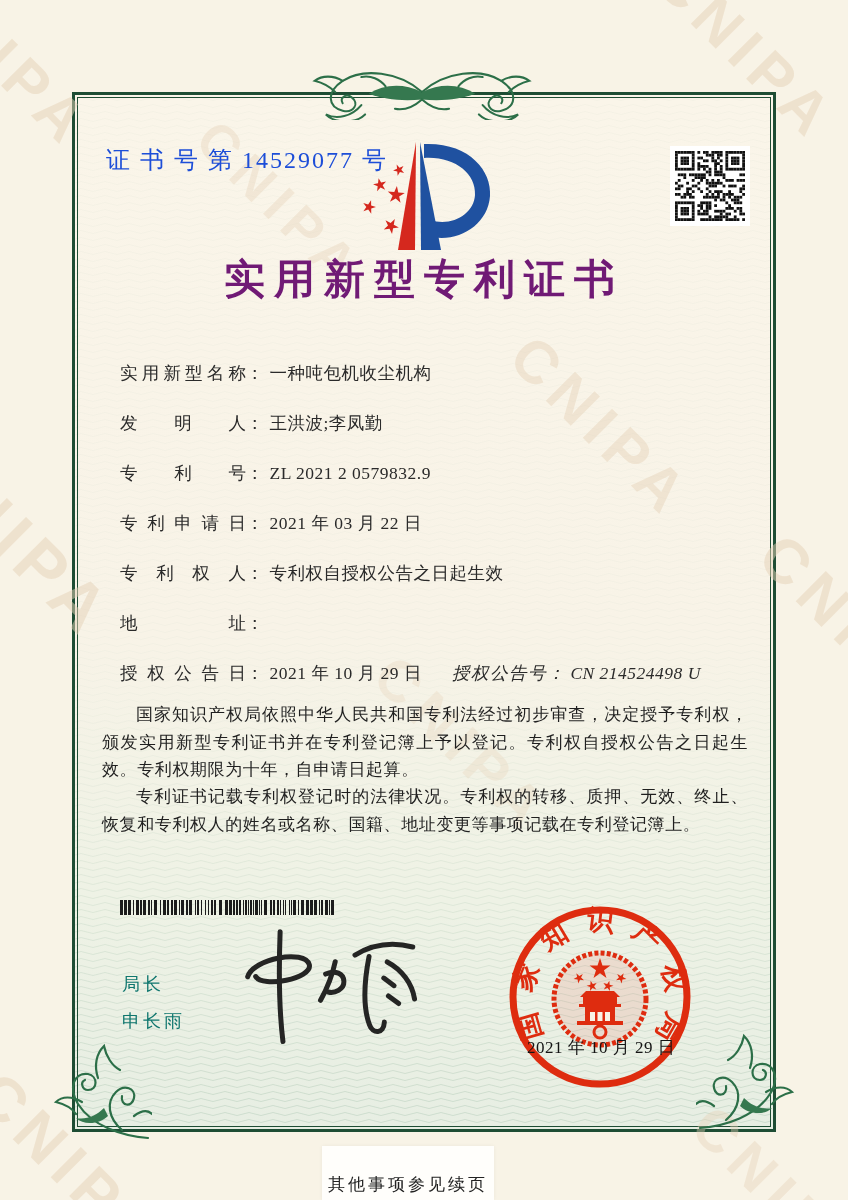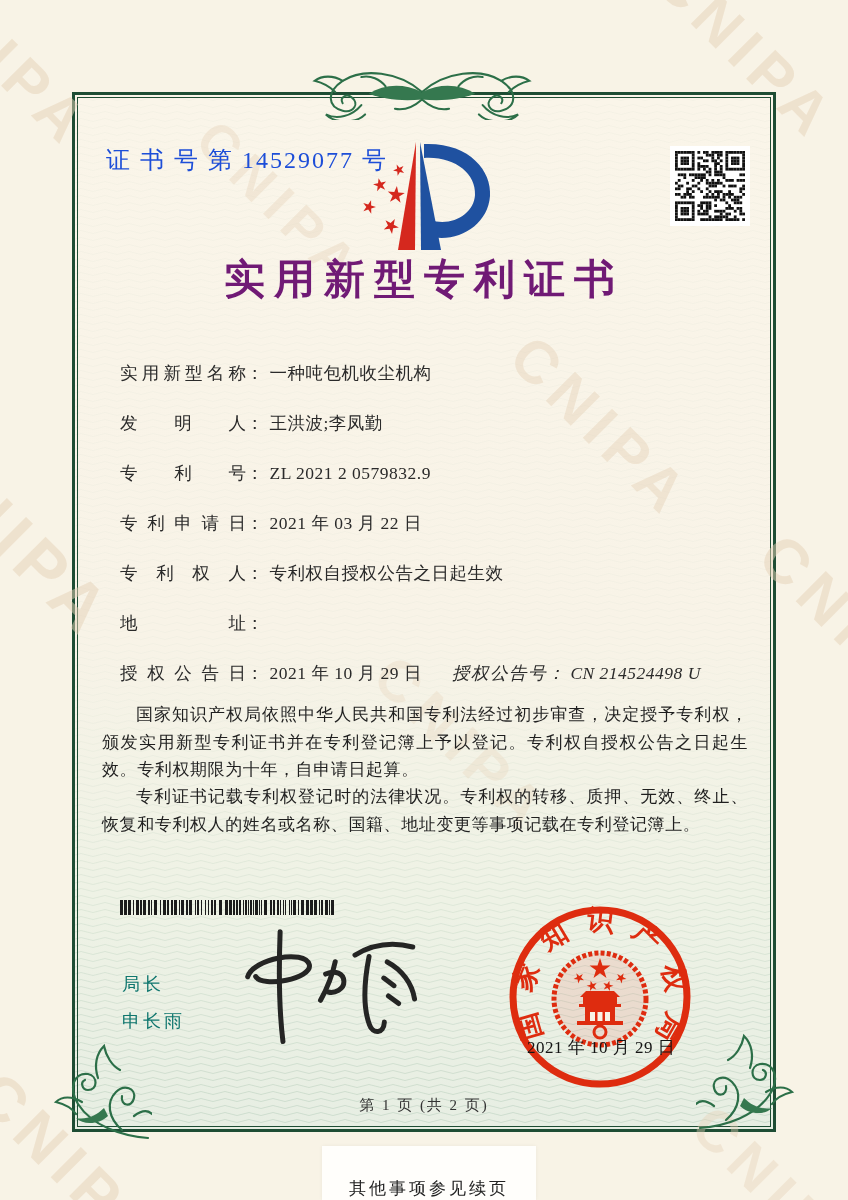--- a/index.html
+++ b/index.html
@@ -48,22 +48,22 @@
   .director div{margin-bottom:13px;letter-spacing:3px;}
   .sig{position:absolute;left:218px;top:922px;z-index:5;transform:rotate(-2deg);}
 
   .seal{position:absolute;left:505px;top:902px;z-index:5;}
   .seal-date{position:absolute;left:512px;top:1036px;width:178px;text-align:center;
              font-size:17px;color:#141414;letter-spacing:.5px;z-index:6;white-space:nowrap;}
 
   .page-no{position:absolute;left:0;top:1096px;width:848px;text-align:center;font-size:15px;
            letter-spacing:2px;color:#333;z-index:4;}
 
-  .cont-box{position:absolute;left:322px;top:1146px;width:214px;height:54px;background:#fffefb;
-            display:flex;align-items:flex-end;justify-content:center;z-index:4;
+  .cont-box{position:absolute;left:322px;top:1146px;width:172px;height:54px;background:#fffefb;
+            display:flex;align-items:center;justify-content:center;z-index:4;
             box-shadow:0 0 4px rgba(0,0,0,.05);}
   .cont-box span{margin-top:22px;font-size:17px;letter-spacing:3px;color:#222;}
 </style>
 </head>
 <body>
 
 <div class="page">
 
   <div class="wm" style="left:-55px;top:-48px;font-size:60px;">CNIPA</div>
   <div class="wm" style="left:690px;top:-55px;font-size:60px;">CNIPA</div>
@@ -742,18 +742,17 @@
       <g fill="#f8f3e6">
         <rect x="-10" y="13" width="5" height="9"></rect>
         <rect x="-2.5" y="13" width="5" height="9"></rect>
         <rect x="5" y="13" width="5" height="9"></rect>
       </g>
       <circle cx="0" cy="33" r="6" fill="none" stroke="#de2c0f" stroke-width="3"></circle>
     </g>
   </svg>
   <div class="seal-date">2021 年 10 月 29 日</div>
 
-  <div class="page-no">第 1 页 (共 2 页)</div>
   <div class="cont-box">
     <span>其他事项参见续页</span>
   </div>
 
 </div>
 
 </body></html>

